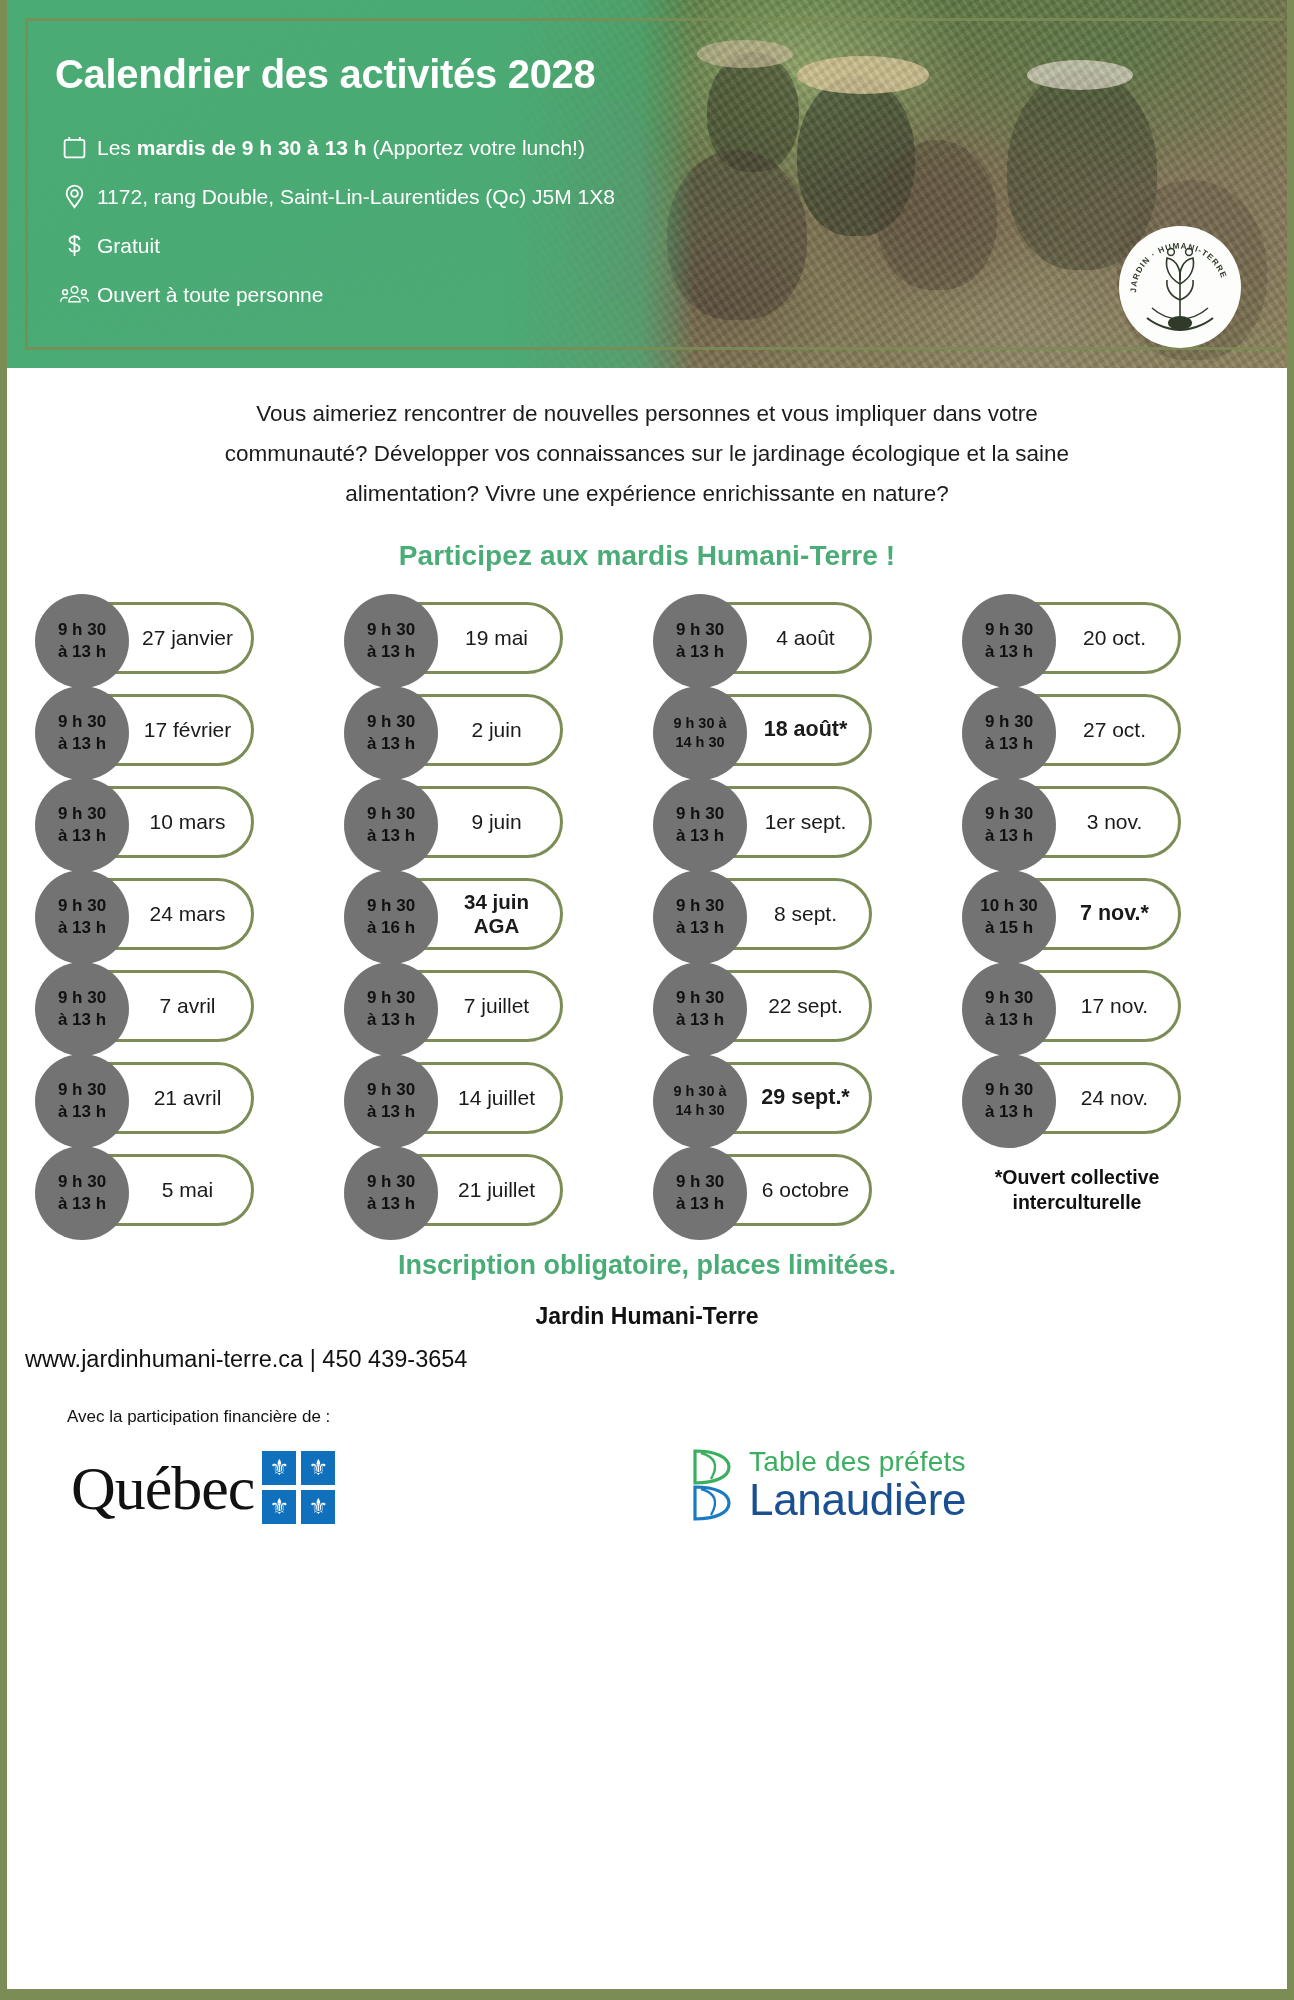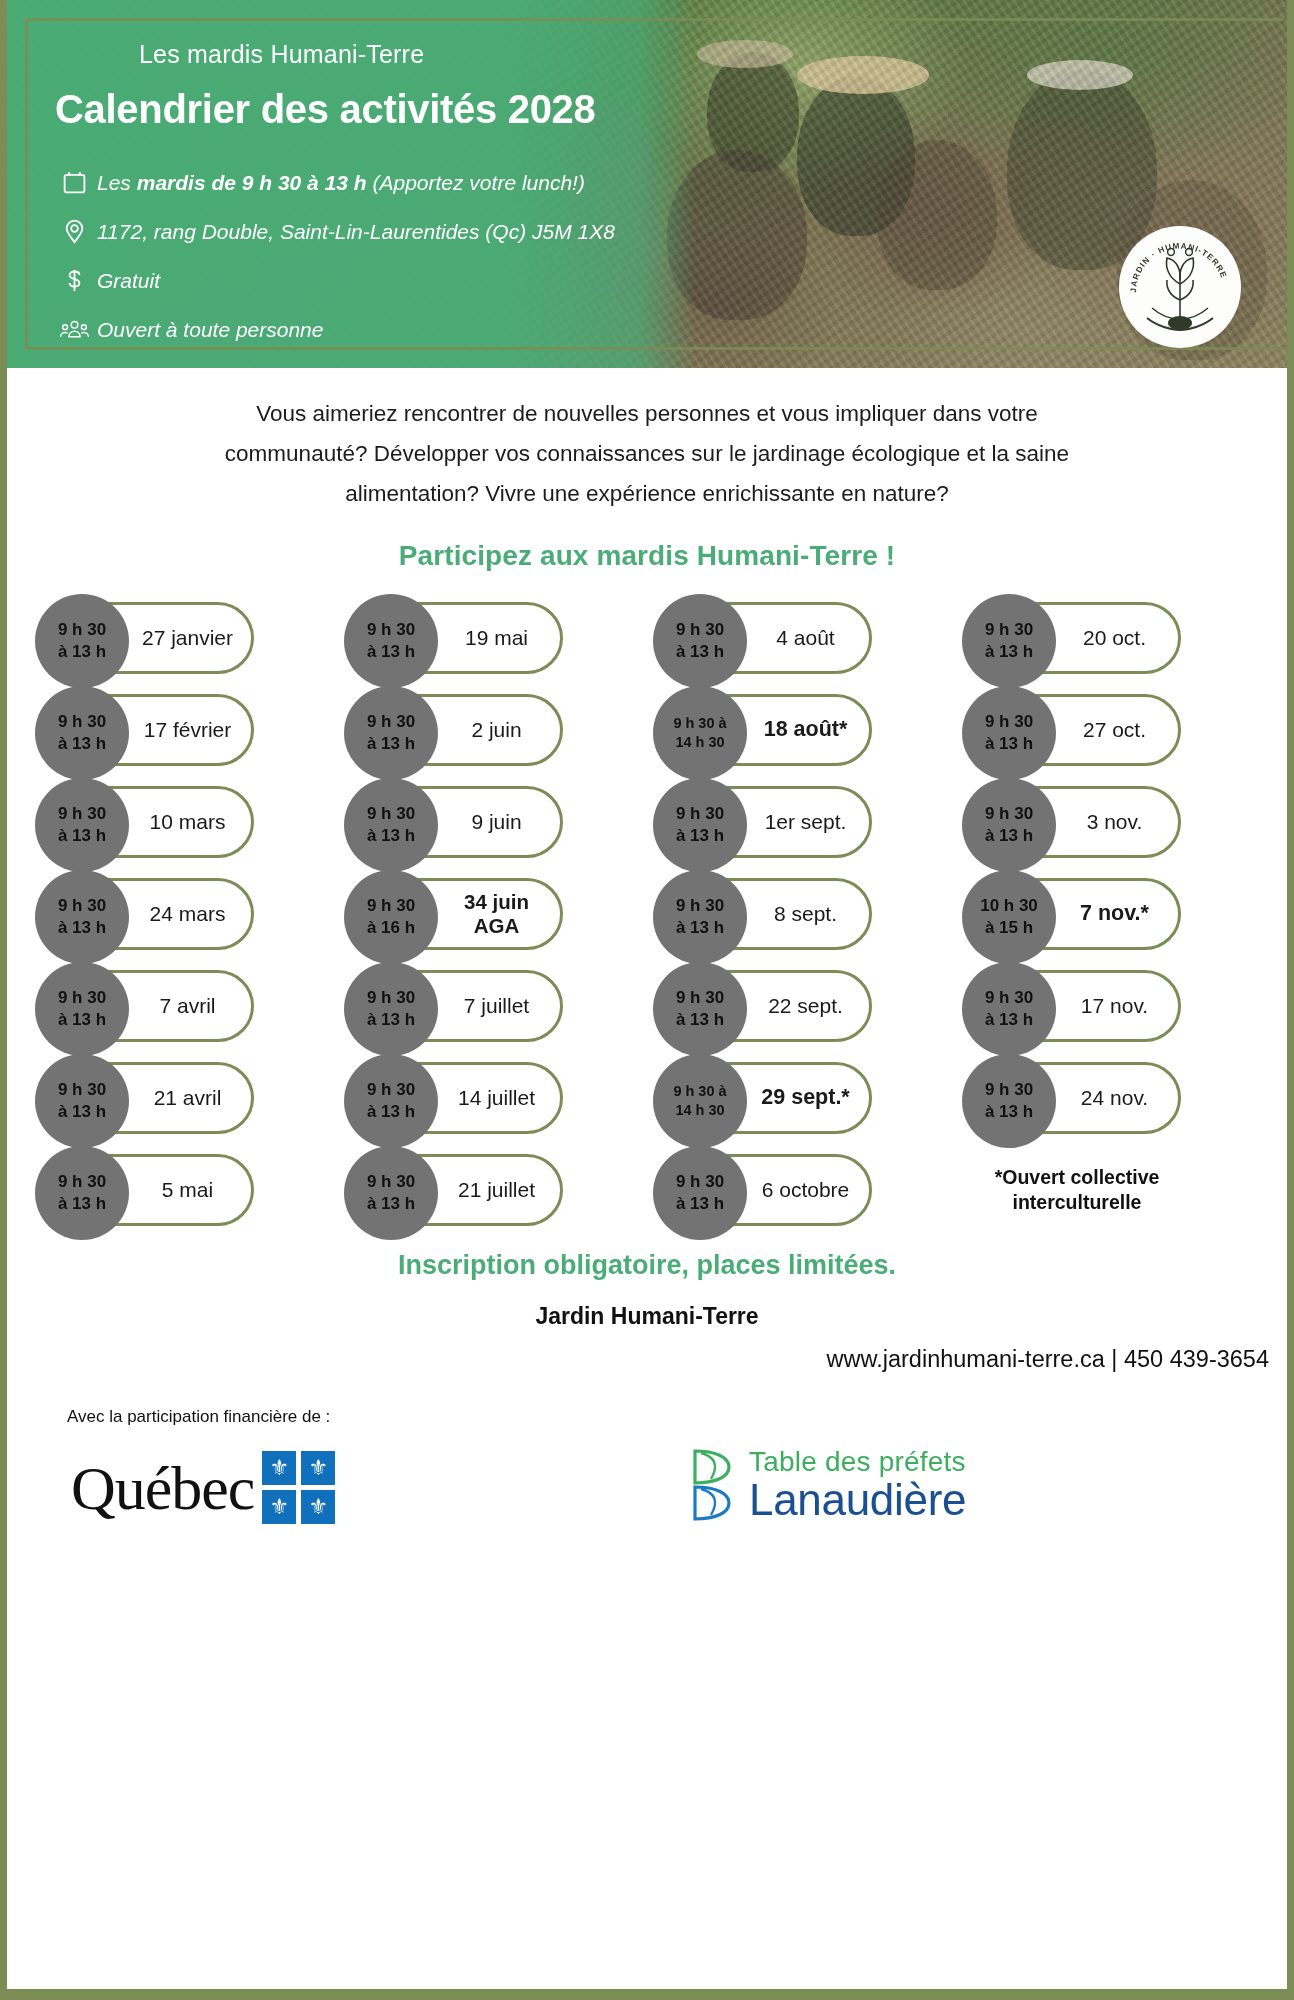--- a/index.html
+++ b/index.html
@@ -74,21 +74,21 @@
   }
   .big-title {
     font-size:40px; color:#fff; font-weight:700;
     letter-spacing:-.3px; margin:18px 0 0 4px;
   }
   .info-list { margin-top:26px; }
   .info-row { display:flex; align-items:center; height:49px; }
   .info-ico {
     width:46px; flex:0 0 46px; display:flex; align-items:center; justify-content:center;
   }
-  .info-txt { font-size:21px; color:#fff; font-weight:400; white-space:nowrap;font-style:italic; }
+  .info-txt { font-size:21px; color:#fff; font-weight:400; white-space:nowrap; }
   .info-txt b { font-weight:700; }
 
   
   .badge {
     position:absolute; right:46px; bottom:20px;
     width:122px; height:122px; border-radius:50%;
     background:#fdfdfb; display:block;
   }
   .badge-ring { position:absolute; inset:0; }
 
@@ -139,21 +139,21 @@
     font-weight:700; line-height:1.3; color:#111;
     padding-left:10px;
   }
 
   
   .cta {
     margin-top:14px; text-align:center; font-size:27px;
     font-weight:700; color:#4aac76;
   }
   .org { margin-top:22px; text-align:center; font-size:23px; font-weight:700; color:#111; }
-  .contact { margin-top:16px; text-align:right; font-size:23.5px; color:#111; }
+  .contact { margin-top:16px; text-align:left; font-size:23.5px; color:#111; }
   .credit {
     margin:26px auto 0; width:960px; text-align:center;
     font-size:17px; line-height:28px; color:#111;
   }
   .partic { margin:34px 0 0 42px; font-size:17px; color:#111; }
 
   .logos { position:relative; margin-top:10px; height:120px; }
 
   
   .quebec { position:absolute; left:46px; top:14px; display:flex; align-items:center; }
@@ -190,21 +190,20 @@
       <div class="fig f5"></div>
       <div class="fig f6"></div>
       <div class="hat h2"></div>
       <div class="hat h1"></div>
       <div class="hat h3"></div>
     </div>
 
     <div class="header-green"></div>
 
     <div class="header-inner">
-      <div class="kicker">Les mardis Humani-Terre</div>
       <div class="big-title">Calendrier des activités 2028</div>
 
       <div class="info-list">
 
         <div class="info-row">
           <span class="info-ico">
             <svg width="27" height="27" viewBox="0 0 24 24" fill="none" stroke="#ffffff" stroke-width="1.6">
               <rect x="3.2" y="5.2" width="17.6" height="15.6" rx="2"></rect>
               <path d="M7.3 2.6v3.2M16.7 2.6v3.2"></path>
             </svg>

